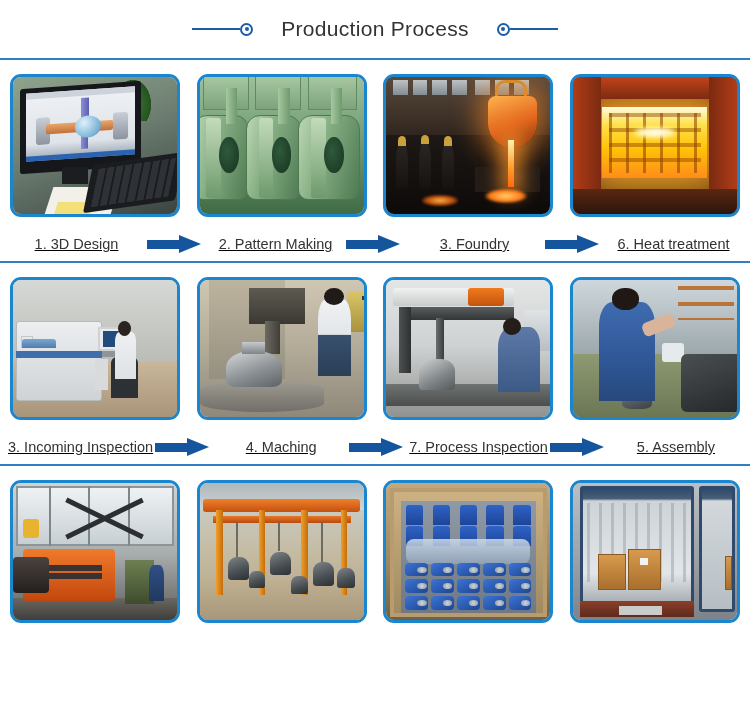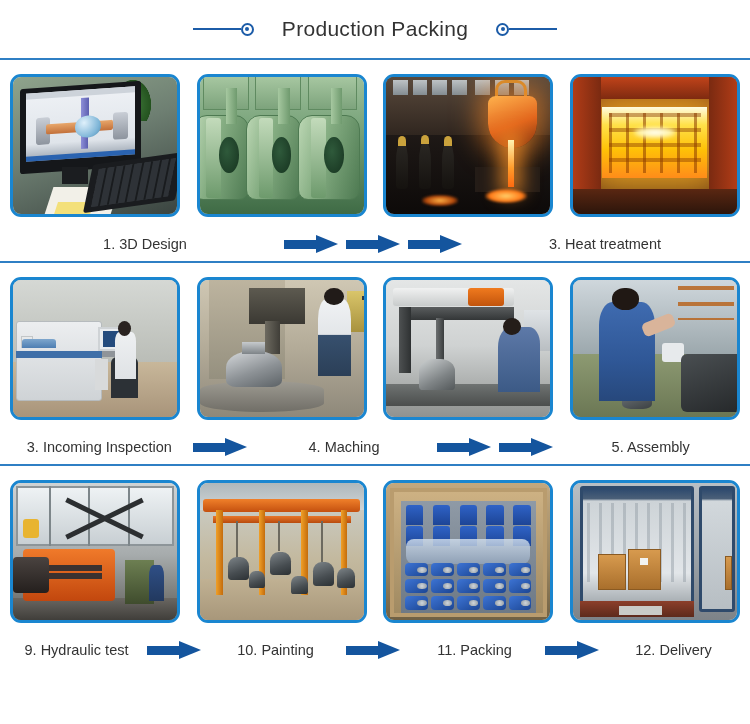--- a/index.html
+++ b/index.html
@@ -29,21 +29,21 @@
   .deco-dot::after {
     content: ""; width: 4px; height: 4px; border-radius: 50%; background: #1c5ca8;
   }
   .title {
     font-size: 21px; color: #333333; letter-spacing: .3px; white-space: nowrap;
   }
 
   .rule { height: 2px; background: #2f7fc4; width: 750px; }
 
   
-  .row { width: 750px; }
+  .row { width: 750px; text-decoration: underline; }
   .cards {
     display: flex; justify-content: space-between;
     padding: 14px 10px 0 10px;
   }
   .card {
     width: 170px; height: 143px;
     border: 3px solid #1a86d0;
     border-radius: 11px;
     overflow: hidden;
     position: relative;
@@ -604,21 +604,21 @@
 </head>
 <body>
 
 <div class="page">
 
   <div class="header">
     <span class="deco">
       <span class="deco-line"></span>
         <span class="deco-dot"></span>
     </span>
-    <span class="title">Production Packing</span>
+    <span class="title">Production Process</span>
     <span class="deco">
       <span class="deco-dot"></span>
         <span class="deco-line"></span>
     </span>
   </div>
   <div class="rule"></div>
 
   <div class="row">
     <div class="cards">
 
@@ -703,23 +703,25 @@
           <div class="frame-r"></div>
             <div class="frame-b"></div>
         </div>
       </div>
 
     </div>
 
     <div class="captions">
       <span class="cap">1.  3D Design</span>
       <span class="arrow"></span>
+      <span class="cap">2.  Pattern Making</span>
       <span class="arrow"></span>
+      <span class="cap">3.  Foundry</span>
       <span class="arrow"></span>
-      <span class="cap">3.  Heat treatment</span>
+      <span class="cap">6.  Heat treatment</span>
     </div>
   </div>
   <div class="rule"></div>
 
   <div class="row">
     <div class="cards">
 
       <div class="card">
         <div class="photo p5">
           <div class="wallp"></div>
@@ -787,20 +789,21 @@
         </div>
       </div>
 
     </div>
 
     <div class="captions">
       <span class="cap">3.  Incoming Inspection</span>
       <span class="arrow"></span>
       <span class="cap">4.  Maching</span>
       <span class="arrow"></span>
+      <span class="cap">7.  Process Inspection</span>
       <span class="arrow"></span>
       <span class="cap">5.  Assembly</span>
     </div>
   </div>
   <div class="rule"></div>
 
   <div class="row">
     <div class="cards">
 
       <div class="card">
@@ -896,24 +899,15 @@
           <div class="cont2">
               <div class="pallet pc"></div>
             </div>
           <div class="floor12"></div>
           <div class="plate"></div>
         </div>
       </div>
 
     </div>
 
-    <div class="captions">
-      <span class="cap">9.  Hydraulic test</span>
-      <span class="arrow"></span>
-      <span class="cap">10.  Painting</span>
-      <span class="arrow"></span>
-      <span class="cap">11.  Packing</span>
-      <span class="arrow"></span>
-      <span class="cap">12.  Delivery</span>
-    </div>
   </div>
 
 </div>
 
 </body></html>

